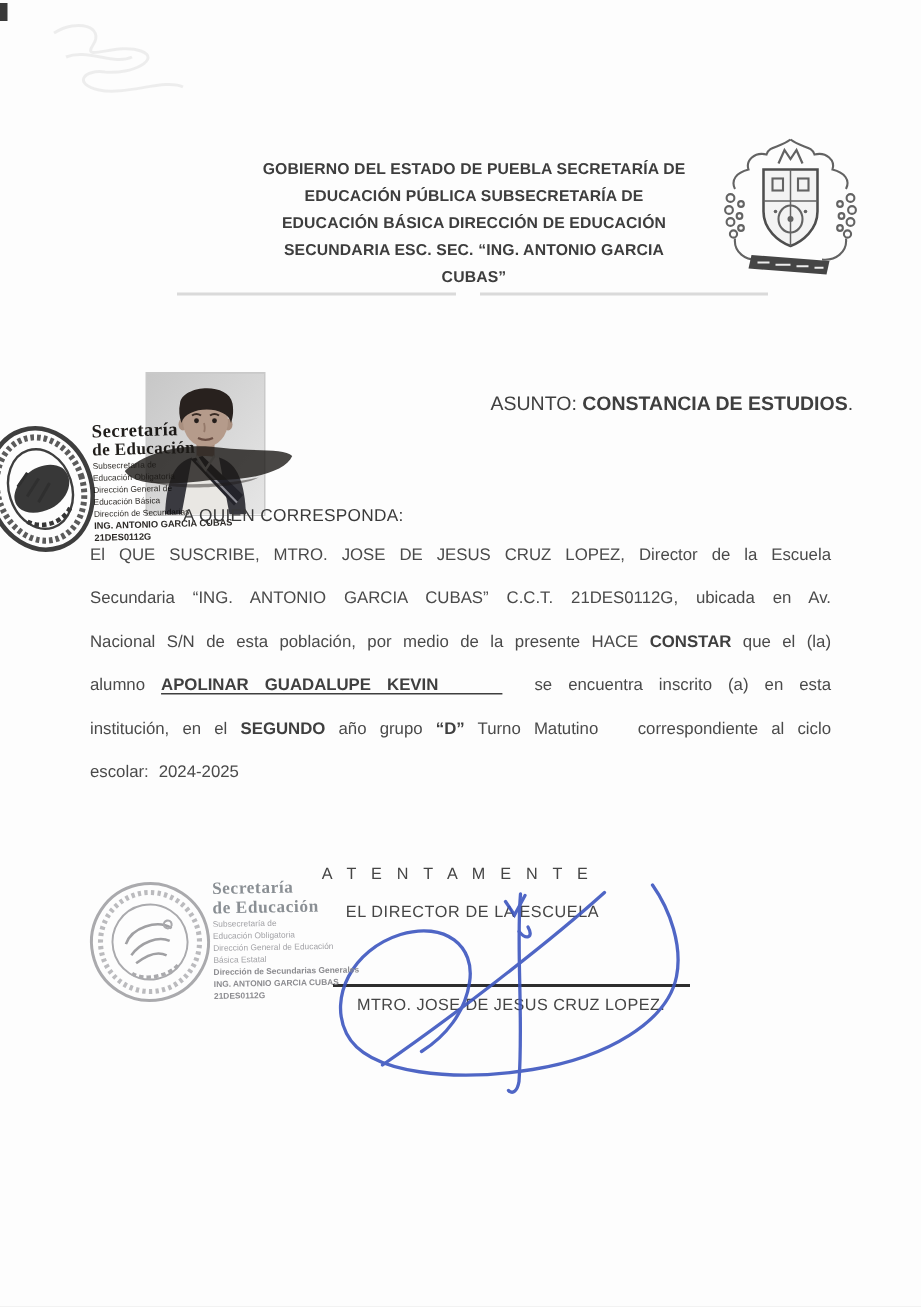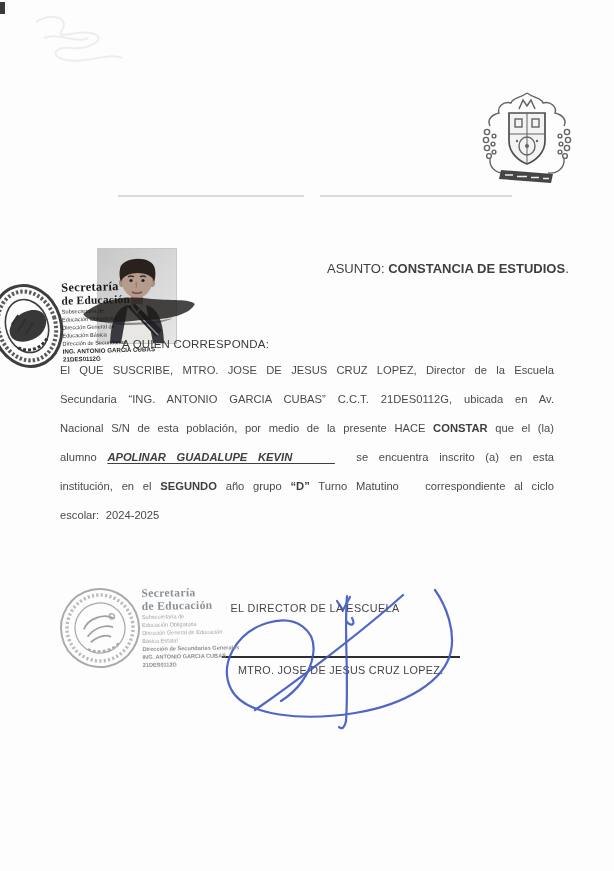--- a/index.html
+++ b/index.html
@@ -28,21 +28,21 @@
   .photo-stamp .t2{font-family:"Liberation Serif",serif;font-weight:700;font-size:11.5px;line-height:13px;letter-spacing:0.2px;}
   .photo-stamp .sm{font-size:5.6px;line-height:7px;color:#33302c;margin-top:1px;}
   .photo-stamp .cd{font-size:6.2px;line-height:8px;font-weight:700;color:#2c2926;}
   .smear{left:80px;top:291px;width:118px;height:36px;transform:rotate(-3deg);}
   .salutation{left:122px;top:338px;font-size:11.5px;font-weight:400;color:#3a3a3a;letter-spacing:0.2px;}
   
   .para{left:60px;width:494px;font-size:11.2px;color:#4a4a4a;text-align:justify;}
   .p1{top:356px;line-height:29px;word-spacing:3.5px;}
   .p2{top:511px;line-height:27px;word-spacing:0.6px;text-indent:8px;}
   .b{font-weight:700;color:#3f3f3f;margin-top:12px;}
-  .u{text-decoration:underline;text-underline-offset:2px;font-style:italic;}
+  .u{text-decoration:underline;text-underline-offset:2px;}
   
   .atenta{left:160px;top:577px;width:290px;text-align:center;font-size:10.8px;
           letter-spacing:3.5px;color:#454545;}
   .role{left:170px;top:602px;width:290px;text-align:center;font-size:10.8px;color:#454545;letter-spacing:0.4px;}
   .sig-line{left:222px;top:656px;width:238px;height:2px;background:#2e2e2e;}
   .signer{left:238px;top:664px;font-size:10.8px;color:#454545;letter-spacing:0.3px;}
   .signature{left:205px;top:583px;width:270px;height:152px;}
   
   .seal-bottom{left:58px;top:586px;width:84px;height:84px;transform:rotate(-12deg);opacity:0.85;}
   .btm-stamp{left:142px;top:586px;width:110px;transform:rotate(-1deg);color:#8d8d91;}
@@ -58,20 +58,27 @@
 <body>
 
 <div class="page">
 
   <svg class="abs scribble" viewBox="0 0 130 60" fill="none" stroke="#9a9a9a" stroke-width="2">
     <path d="M18 14 C34 4 52 10 44 22 C36 34 60 20 76 26 C90 31 70 42 52 40 C38 38 30 48 48 52 C66 56 92 44 104 50"></path>
     <path d="M26 30 C40 24 58 36 70 30"></path>
   </svg>
   <div class="abs corner-mark"></div>
 
+  <div class="abs hdr">
+    <div>GOBIERNO DEL ESTADO DE PUEBLA SECRETARÍA DE</div>
+    <div>EDUCACIÓN PÚBLICA SUBSECRETARÍA DE</div>
+    <div>EDUCACIÓN BÁSICA DIRECCIÓN DE EDUCACIÓN</div>
+    <div>SECUNDARIA     ESC. SEC.   “ING. ANTONIO GARCIA</div>
+    <div>CUBAS”</div>
+  </div>
 
   <svg class="abs crest" viewBox="0 0 100 100" fill="none" stroke="#636363" stroke-width="1.4">
     <path d="M50 4 C58 10 64 8 66 14 C74 12 80 18 78 24 C86 26 90 31 87 37"></path>
     <path d="M50 4 C42 10 36 8 34 14 C26 12 20 18 22 24 C14 26 10 31 13 37"></path>
     <circle cx="10" cy="43" r="2.6"></circle>
       <circle cx="9" cy="51" r="2.6"></circle>
       <circle cx="10" cy="59" r="2.6"></circle>
       <circle cx="12" cy="67" r="2.4"></circle>
     <circle cx="17" cy="47" r="1.9"></circle>
       <circle cx="16" cy="55" r="1.9"></circle>
@@ -155,20 +162,21 @@
   <svg class="abs smear" viewBox="0 0 118 36">
     <path d="M3 20 C18 8 44 3 68 8 C92 12 110 10 115 16 C110 26 88 31 60 29 C34 31 9 31 3 20 Z" fill="#1c1916" opacity="0.8"></path>
     <path d="M20 28 C40 32 70 33 92 29 C80 35 38 36 20 28 Z" fill="#1c1916" opacity="0.45"></path>
   </svg>
 
   <div class="abs salutation">A QUIEN CORRESPONDA:</div>
 
   <div class="abs para p1"><span>El QUE SUSCRIBE, MTRO. JOSE DE JESUS CRUZ LOPEZ, Director de la Escuela Secundaria “ING. ANTONIO GARCIA CUBAS” C.C.T. 21DES0112G, ubicada en Av. Nacional S/N de esta población, por medio de la presente HACE </span><span class="b">CONSTAR</span><span> que el (la) alumno </span><span class="b u">APOLINAR GUADALUPE KEVIN&nbsp;&nbsp;&nbsp;&nbsp;</span><span>&nbsp; se encuentra inscrito (a) en esta institución, en el </span><span class="b">SEGUNDO</span><span> año grupo </span><span class="b">“D”</span><span> Turno Matutino &nbsp; correspondiente al ciclo escolar: 2024-2025</span></div>
 
 
+  <div class="abs atenta">A T E N T A M E N T E</div>
   <div class="abs role">EL DIRECTOR DE LA ESCUELA</div>
   <div class="abs sig-line"></div>
   <div class="abs signer">MTRO. JOSE DE JESUS CRUZ LOPEZ.</div>
 
   <svg class="abs signature" viewBox="0 0 270 152" fill="none" stroke="#3d56c0" stroke-width="2.2" stroke-linecap="round" opacity="0.9">
     <path d="M230 7 C242 24 250 48 246 68 C240 98 200 122 150 130 C100 138 40 134 26 106 C14 82 30 50 62 40 C92 31 112 48 108 72 C105 92 92 108 76 118"></path>
     <path d="M50 127 C92 98 158 48 198 12"></path>
     <path d="M142 13 C139 48 144 95 141 138 C140 144 137 147 134 144"></path>
     <path d="M132 18 L138 27 L145 14"></path>
     <path d="M141 38 C146 44 151 42 147 35"></path>

